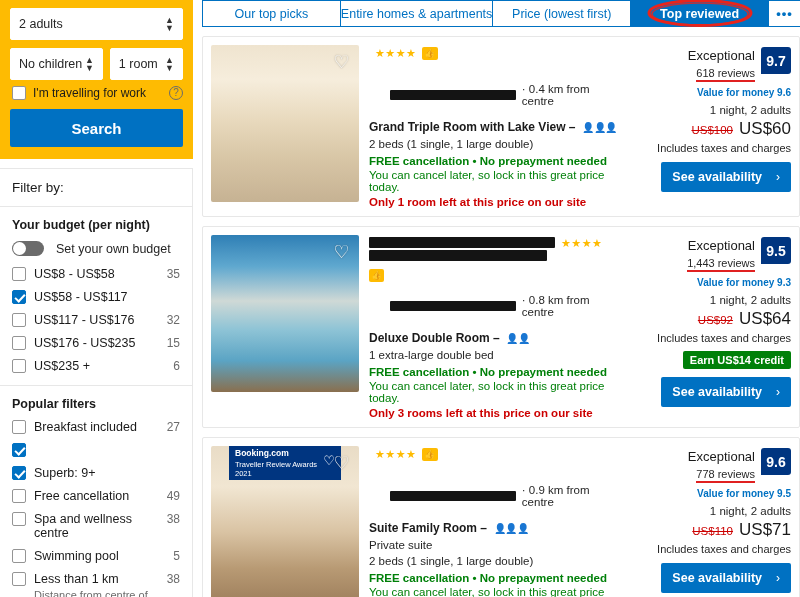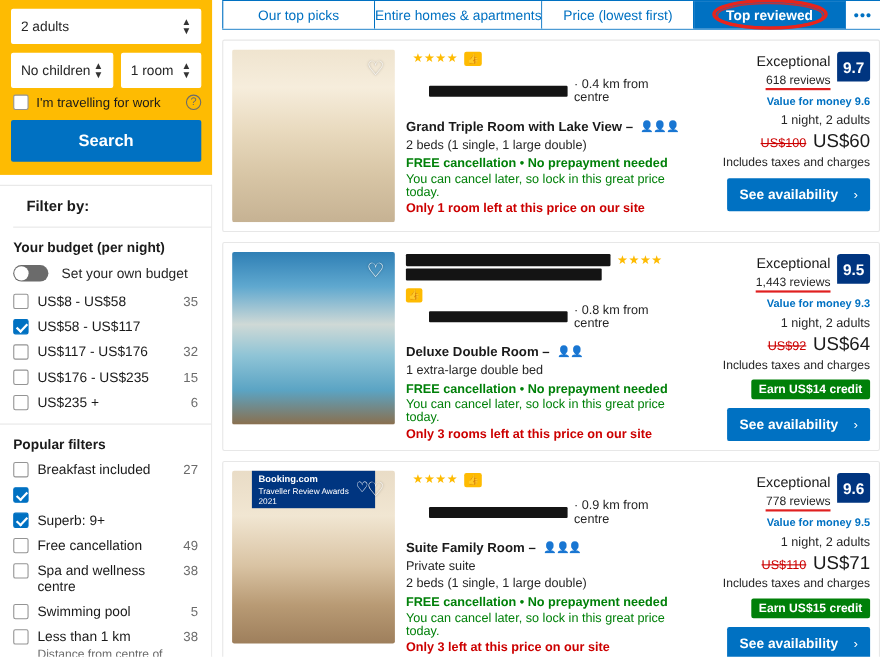--- a/index.html
+++ b/index.html
@@ -57,22 +57,22 @@
     width: 100%; height: 38px; background: #0071c2; color: #fff;
     border: none; border-radius: 2px; font-size: 15px; font-weight: bold;
     font-family: "Liberation Sans", sans-serif; cursor: pointer;
   }
 
   .panel {
     border: 1px solid #e7e7e7; border-left: none;
     background: #fff; margin-top: 9px;
   }
   .panel-head {
-    font-size: 13.5px; font-weight: bold; color: #1a1a1a;
-    padding: 11px 12px; border-bottom: 1px solid #e7e7e7; margin-left: 12px;
+    font-size: 13.5px; font-weight: normal; color: #1a1a1a;
+    padding: 11px 12px; border-bottom: 1px solid #e7e7e7;
   }
   .fgroup { padding: 11px 12px 12px 12px; border-bottom: 1px solid #e7e7e7; }
   .fgroup:last-child { border-bottom: none; }
   .fgroup-title {
     font-size: 12.5px; font-weight: bold; color: #1a1a1a; margin-bottom: 9px;
   }
   .toggle-row { display: flex; align-items: center; gap: 12px; margin-bottom: 11px; }
   .toggle {
     width: 32px; height: 15px; border-radius: 8px; background: #6b6b6b;
     position: relative; flex: 0 0 32px;
@@ -140,21 +140,21 @@
     height: 12px; vertical-align: middle;
   }
   .title-line { display: flex; align-items: flex-start; gap: 6px; flex-wrap: wrap; }
   .title-redacts { display: flex; flex-direction: column; gap: 2px; }
   .stars { color: #febb02; font-size: 11px; letter-spacing: 0.5px; line-height: 13px; }
   .thumb-badge {
     display: inline-flex; align-items: center; justify-content: center;
     background: #febb02; color: #fff; border-radius: 2px;
     height: 13px; padding: 0 2px; font-size: 9px; line-height: 13px;
   }
-  .loc-line { display: flex; align-items: center; gap: 6px; margin-top: 0; padding-left: 21px; }
+  .loc-line { display: flex; align-items: center; gap: 6px; margin-top: 12px; padding-left: 21px; }
   .loc-text { font-size: 11.5px; color: #262626; }
   .room-title {
     font-size: 12px; font-weight: bold; color: #1a1a1a;
     margin-top: 13px; display: flex; align-items: center; gap: 7px;
   }
   .occ { font-size: 10px; letter-spacing: -1px; color: #262626; }
   .room-sub { font-size: 11.5px; color: #262626; margin-top: 4px; }
   .green-bold { font-size: 11.5px; font-weight: bold; color: #008009; margin-top: 5px; }
   .green { font-size: 11.5px; color: #008009; margin-top: 2px; }
   .red { font-size: 11.5px; font-weight: bold; color: #cc0000; margin-top: 3px; }
@@ -454,21 +454,20 @@
               </div>
               <div class="score-badge">9.6</div>
             </div>
             <div class="vfm">Value for money 9.5</div>
             <div class="nights">1 night, 2 adults</div>
             <div class="price-row">
               <span class="price-old">US$110</span>
               <span class="price-new">US$71</span>
             </div>
             <div class="taxes">Includes taxes and charges</div>
-            <div class="credit">Earn US$15 credit</div>
             <button class="see-btn">
               <span>See availability</span>
               <span class="chev">›</span>
             </button>
           </div>
         </div>
       </div>
   </main>
 
   <svg class="annot" style="left:644px; top:-2px; width:112px; height:32px;" viewBox="0 0 112 32">

